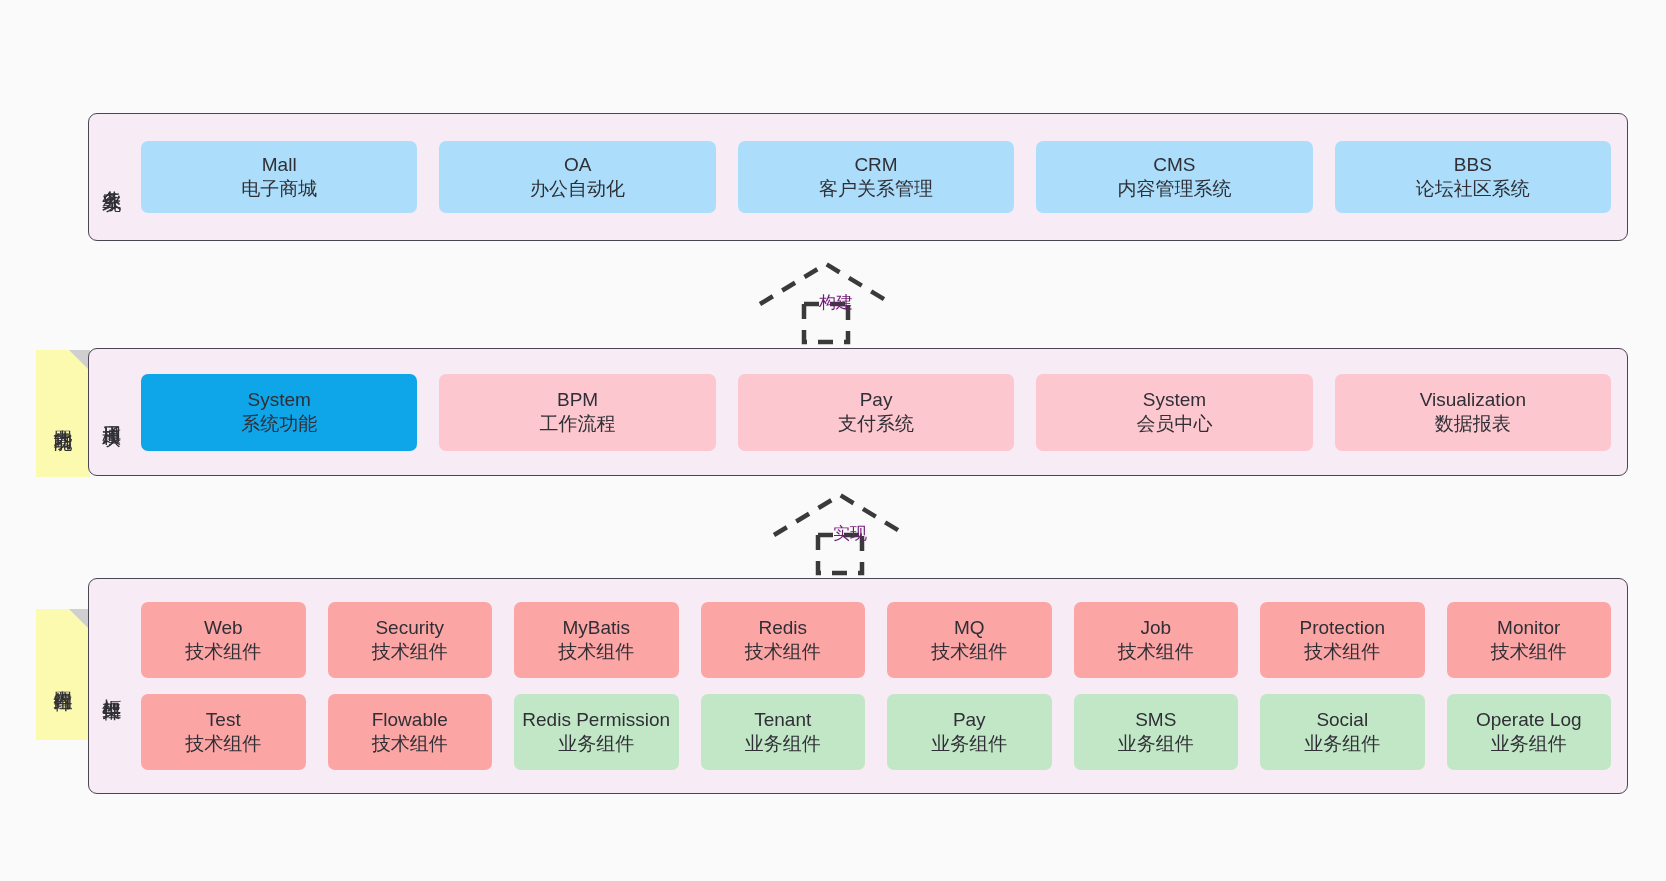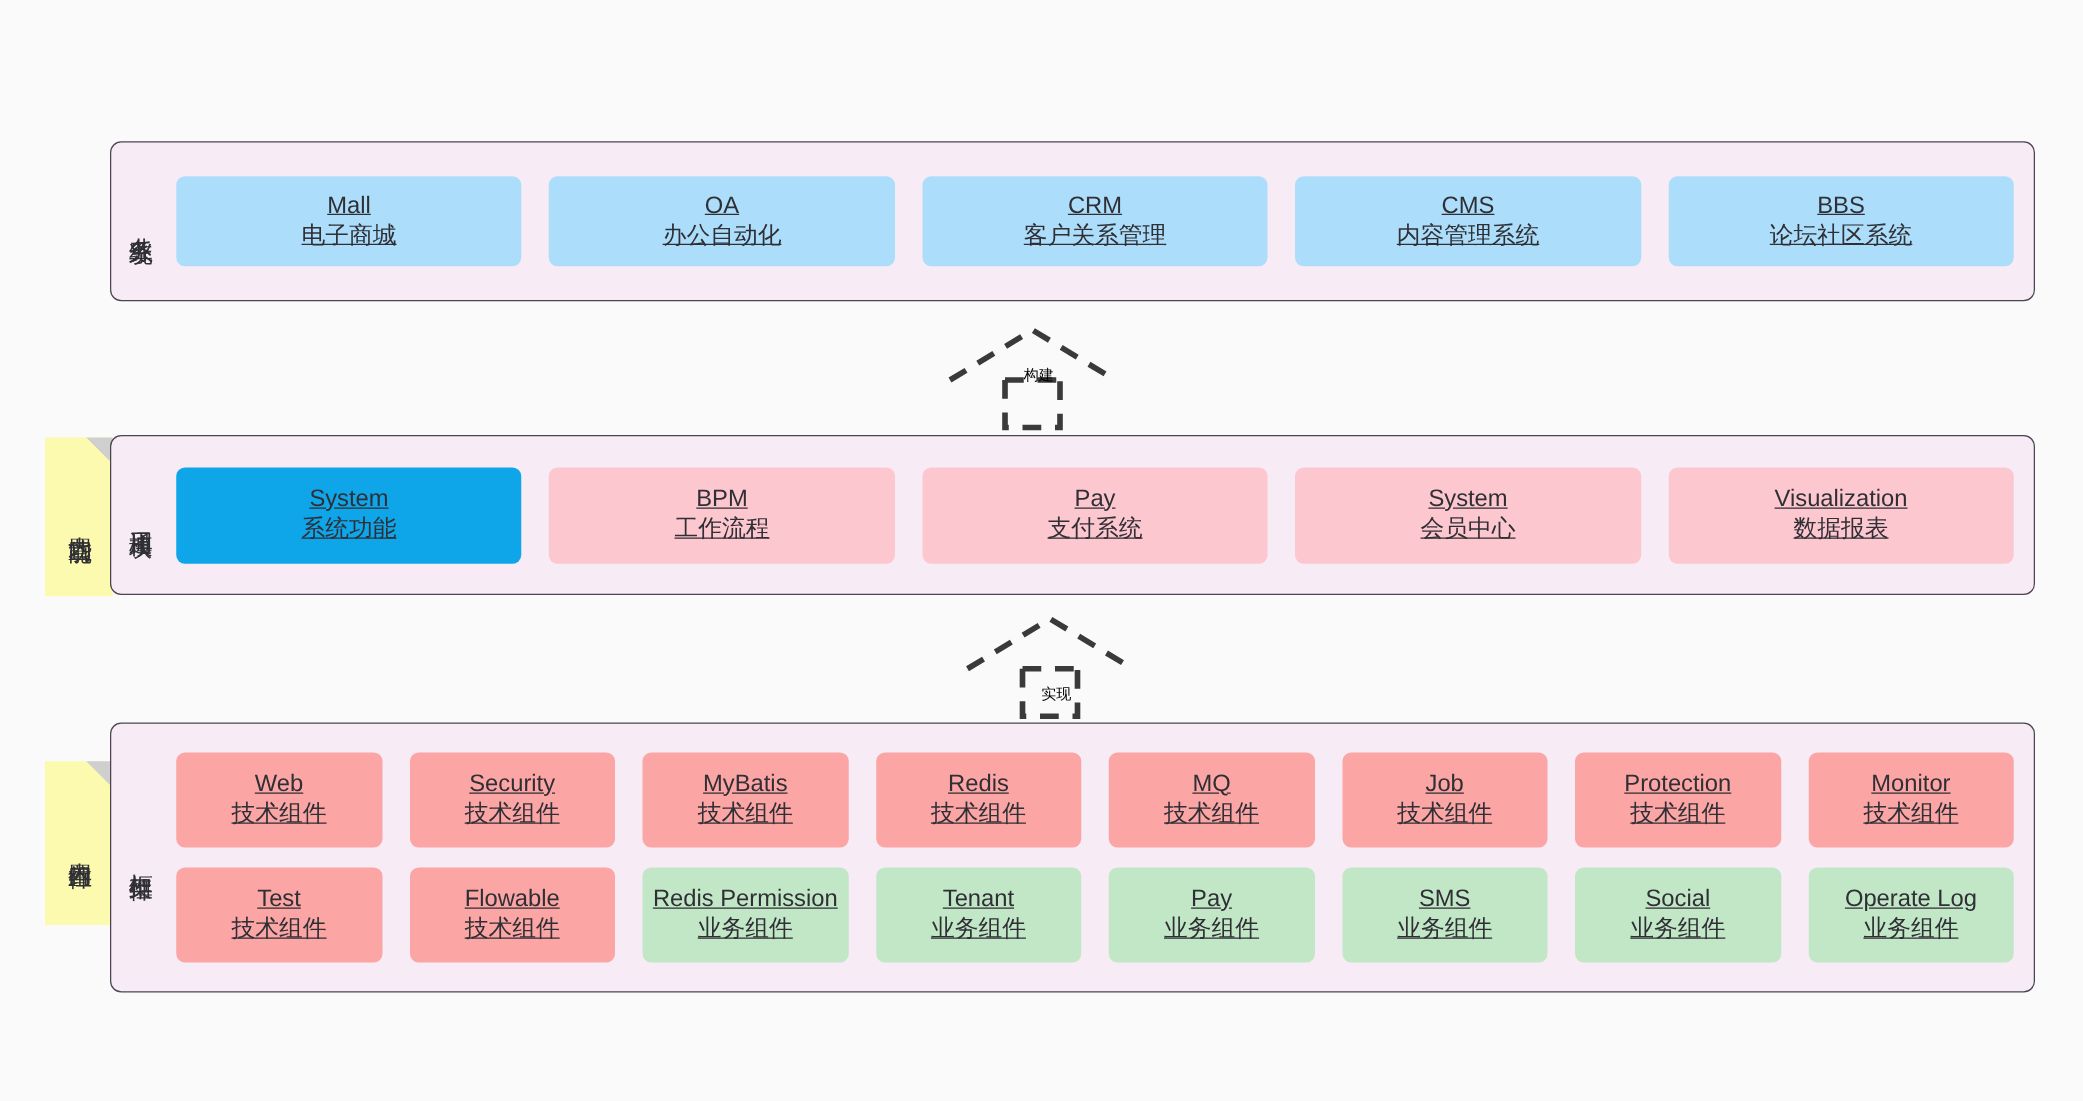--- a/index.html
+++ b/index.html
@@ -59,21 +59,20 @@
     display:flex;
     flex-direction:column;
     align-items:center;
     justify-content:center;
     text-align:right;
     font-size:19px;
     line-height:1.28;
     color:#2f2f35;
     box-sizing:border-box;
     padding:6px 4px;
-    text-decoration:underline;
   }
   .cell .t-en{display:block;}
   .cell .t-cn{display:block;}
 
   
   .c-blue      {background:#ACDEFB;}
   .c-red       {background:#0ea5e9;}
   .c-pink      {background:#FDC7CF;}
   .c-green     {background:#fca5a5;}
   .c-greenlite {background:#C2E7C7;}
@@ -114,28 +113,28 @@
   #note-common    {left:36px; top:350px; height:127px;}
   #note-framework {left:36px; top:609px; height:131px;}
 
   
   .connector{position:absolute;}
   #conn-build {left:756px; top:258px; width:160px; height:86px;}
   #conn-impl  {left:770px; top:489px; width:160px; height:86px;}
   .connector svg{display:block;overflow:visible;}
   .conn-label{
     position:absolute;
-    font-size:12px;
-    color:#000000;
+    font-size:17px;
+    color:#701a75;
     background:transparent;
     white-space:nowrap;
     line-height:1;
   }
   #conn-build .conn-label{left:63px;  top:36px;}
-  #conn-impl  .conn-label{left:63px;  top:36px;margin-top:24px;}
+  #conn-impl  .conn-label{left:63px;  top:36px;}
 </style>
 </head>
 <body>
 
 <div class="canvas">
 
   <div class="layer" id="layer-business">
     <div class="layer-label">业务系统</div>
     <div class="layer-body">
       <div class="row">

